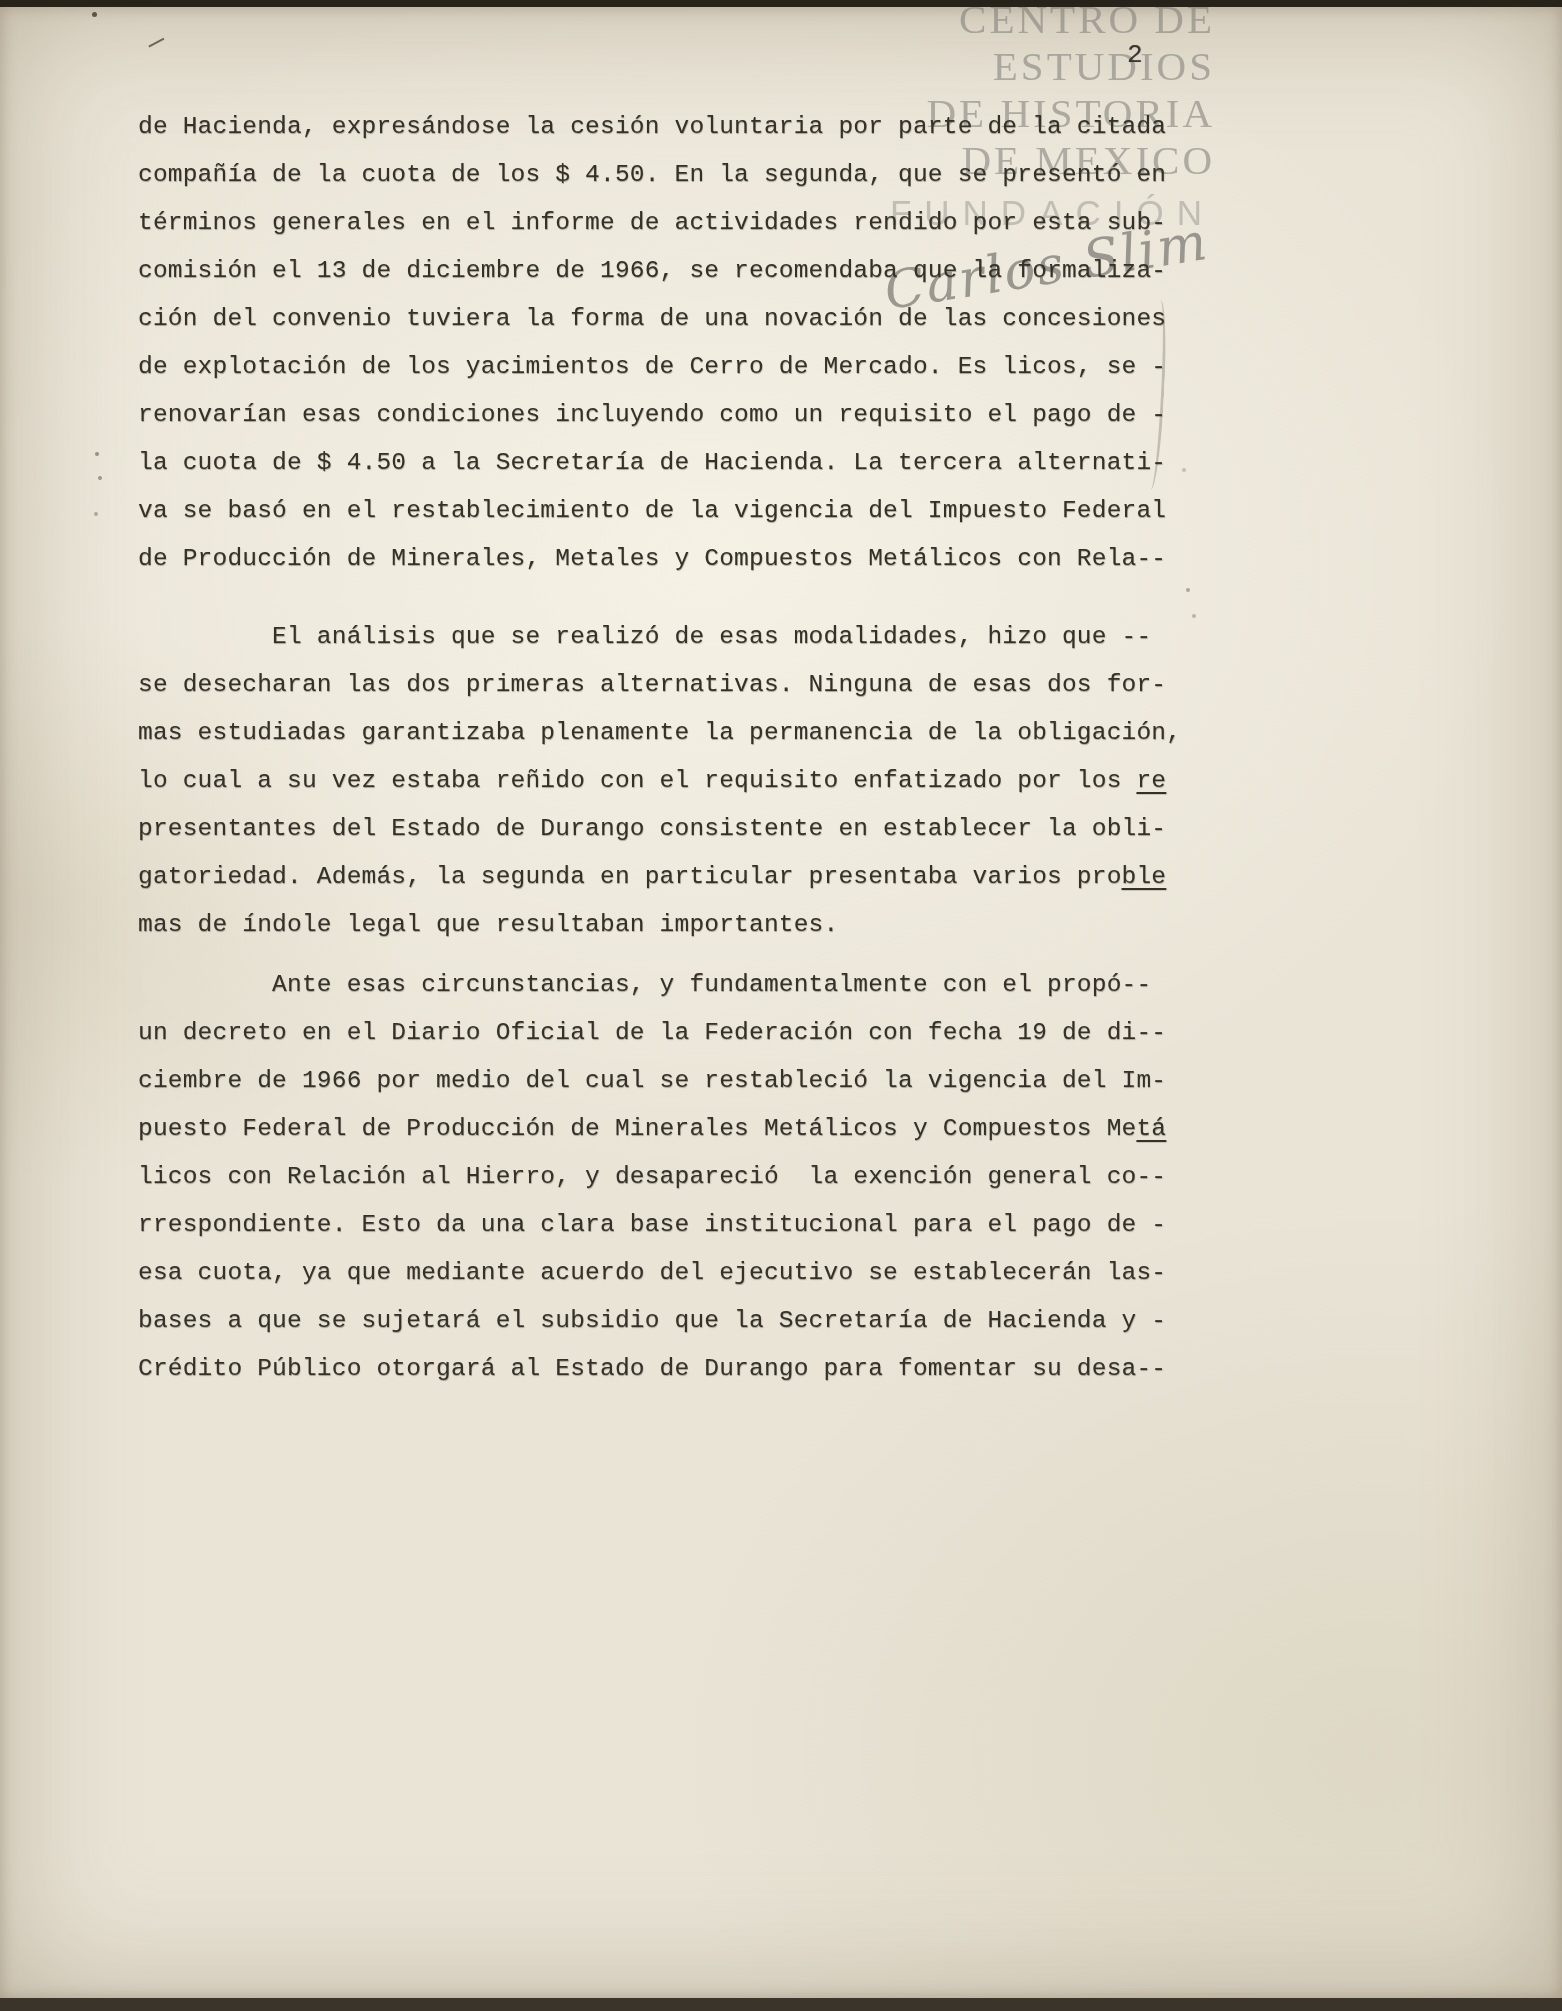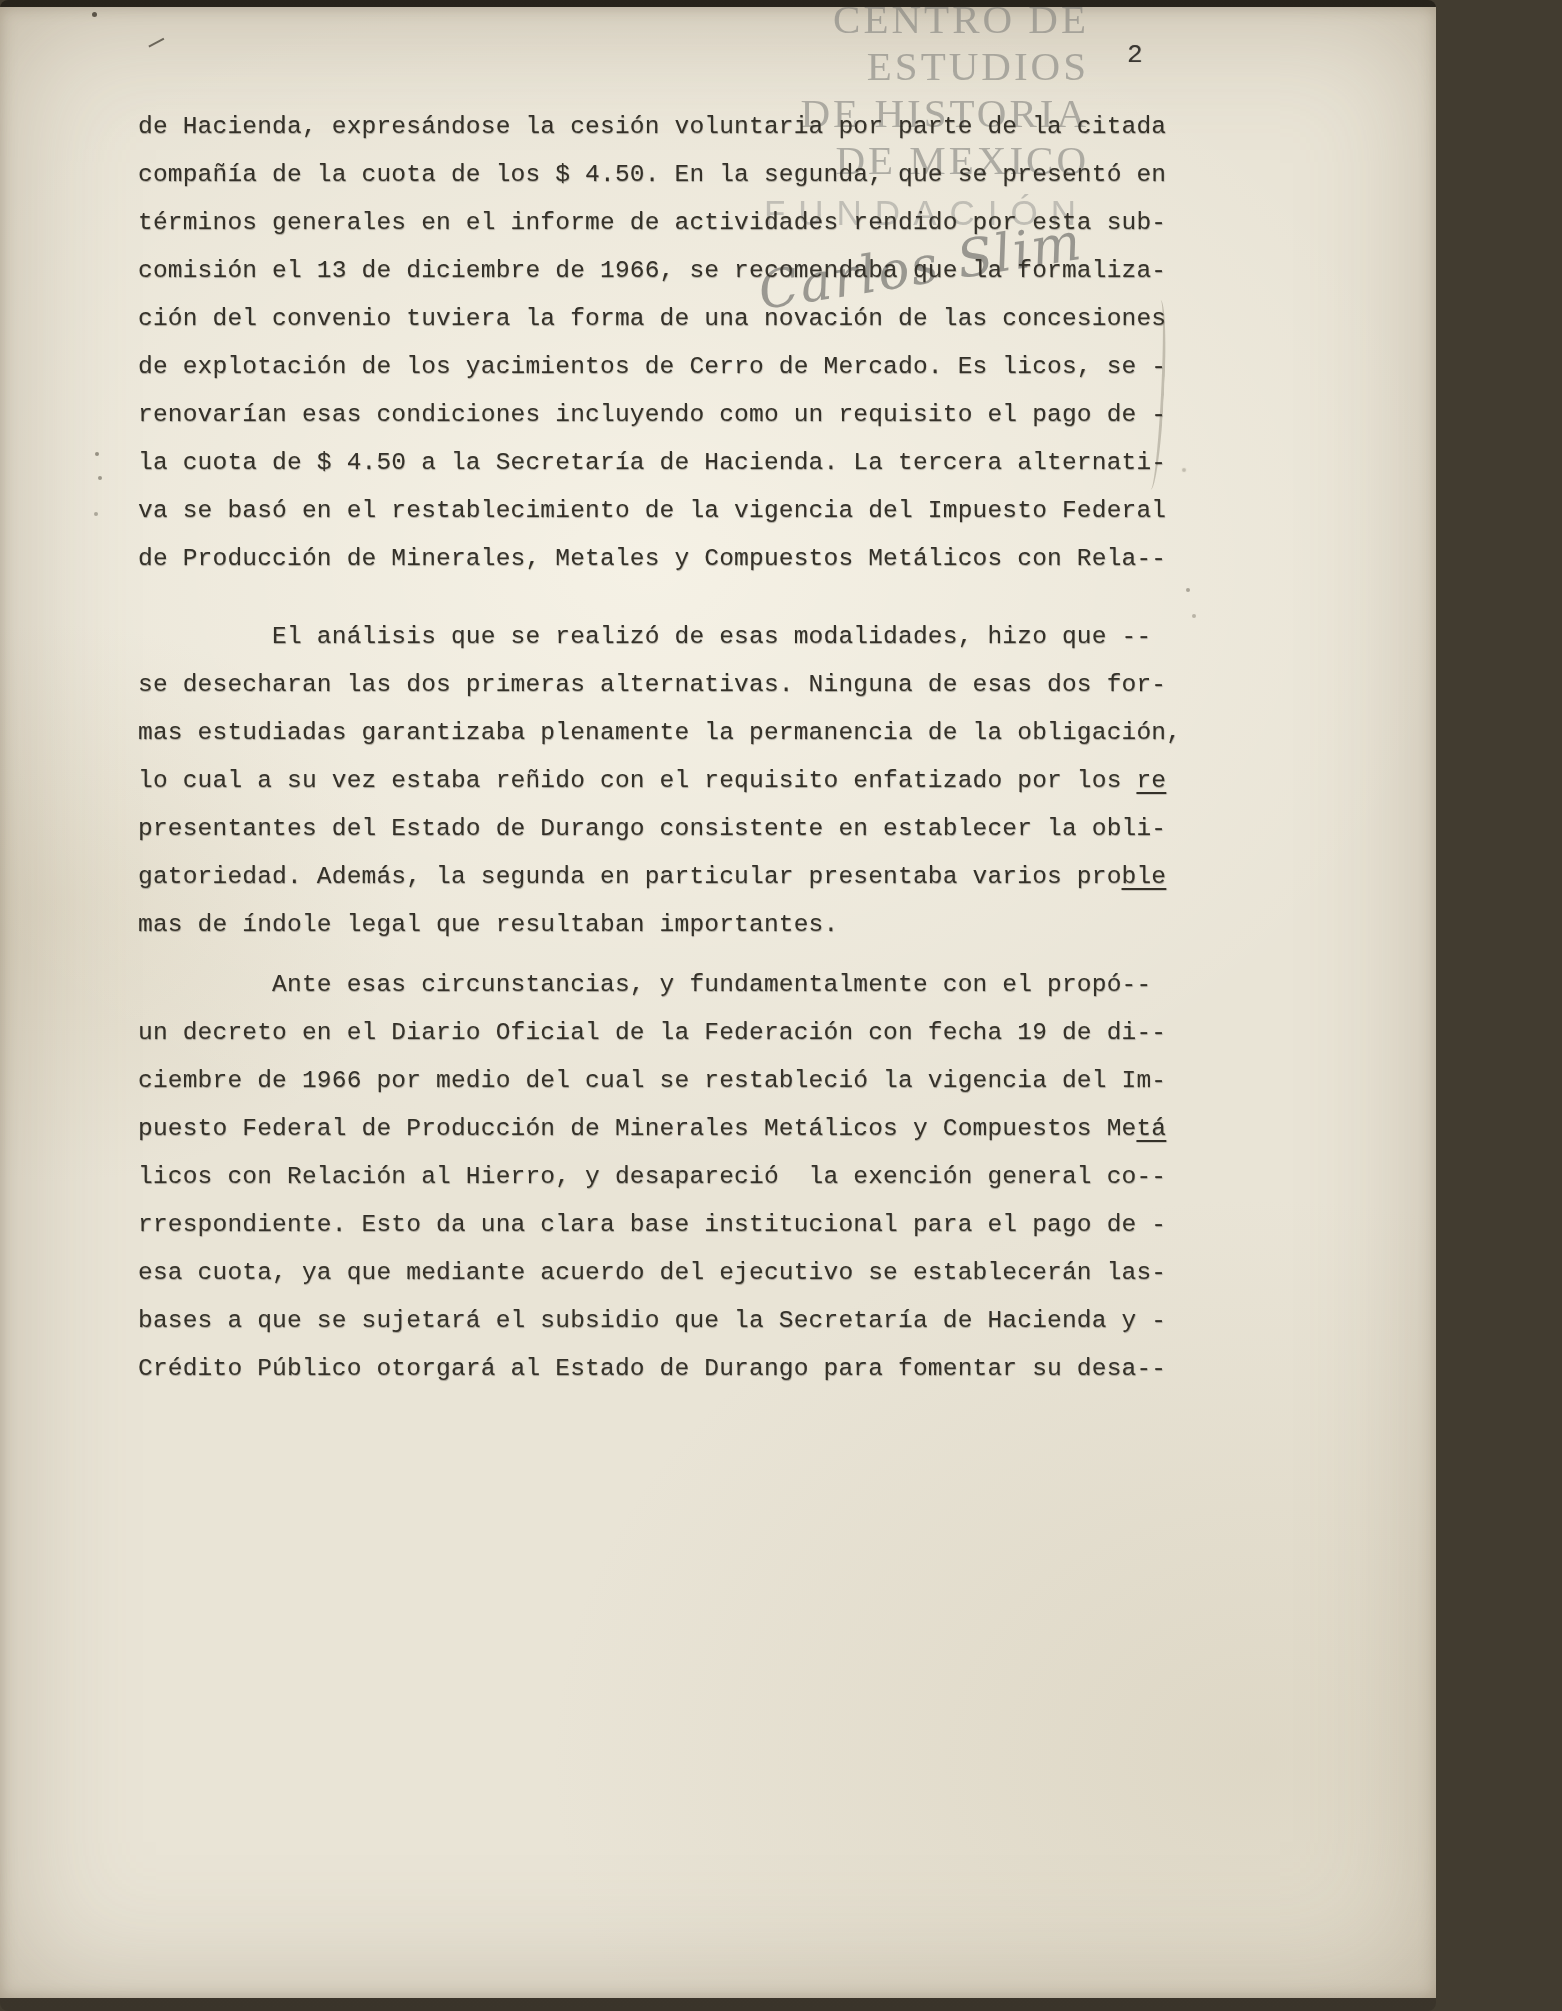--- a/index.html
+++ b/index.html
@@ -4,23 +4,22 @@
 <style>
   * { margin:0; padding:0; box-sizing:border-box; }
   html, body { width:1562px; height:2011px; }
   body {
     background:#423c30;
     font-family:"Liberation Mono", monospace;
     overflow:hidden;
   }
   .scan {
     position:relative;
-    width:1436px; height:2011px;
+    width:1562px; height:2011px;
     background:linear-gradient(#27231b, #4a4336 40%, #3a342a);
-    border-radius:8px;
   }
   .paper {
     position:absolute; left:0; right:0; top:7px; bottom:13px;
     background:
       radial-gradient(ellipse 1150px 850px at 45% 28%, rgba(255,252,242,.55), rgba(255,252,242,0) 72%),
       radial-gradient(ellipse 950px 750px at 88% 88%, rgba(196,186,160,.30), rgba(196,186,160,0) 75%),
       radial-gradient(ellipse 500px 400px at 4% 45%, rgba(205,195,170,.35), rgba(205,195,170,0) 70%),
       #e9e4d6;
     box-shadow: inset 0 0 130px rgba(124,106,78,.38), inset 0 0 16px rgba(100,86,62,.35);
   }

